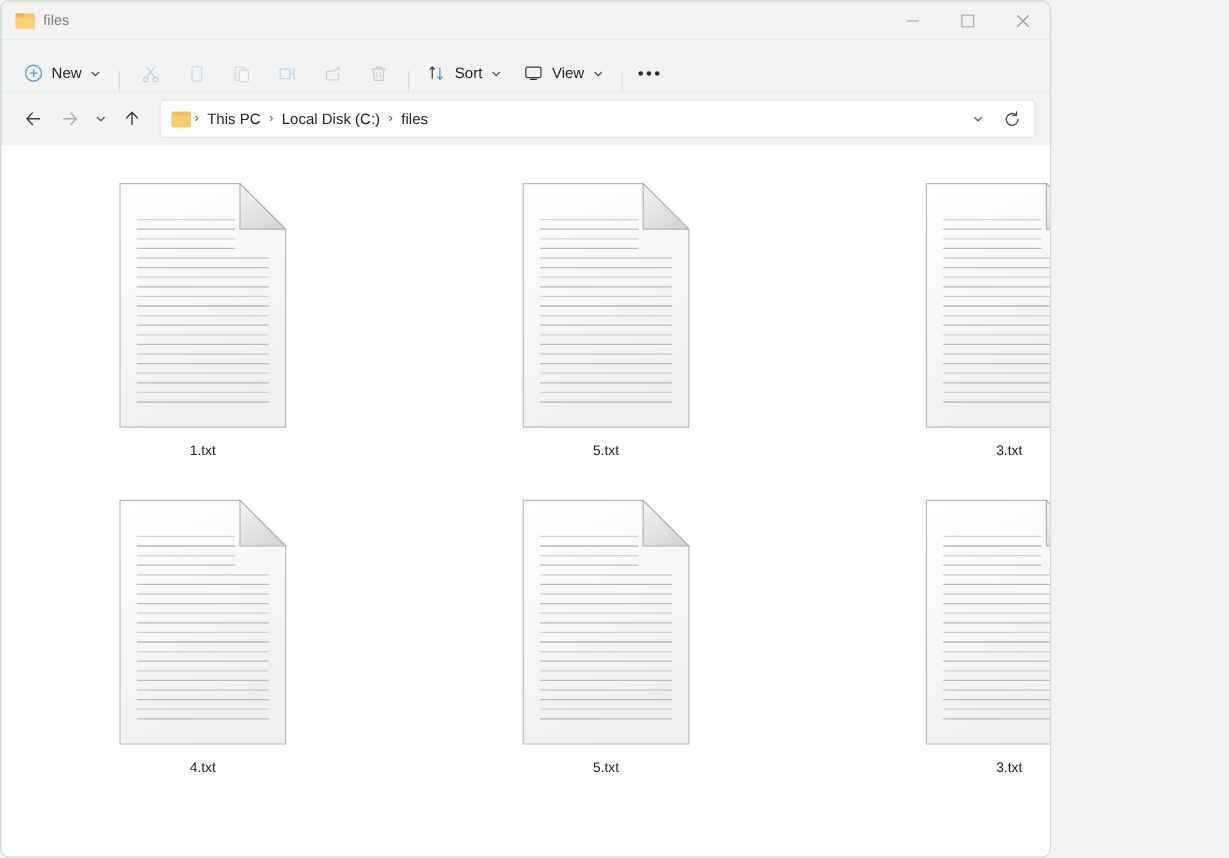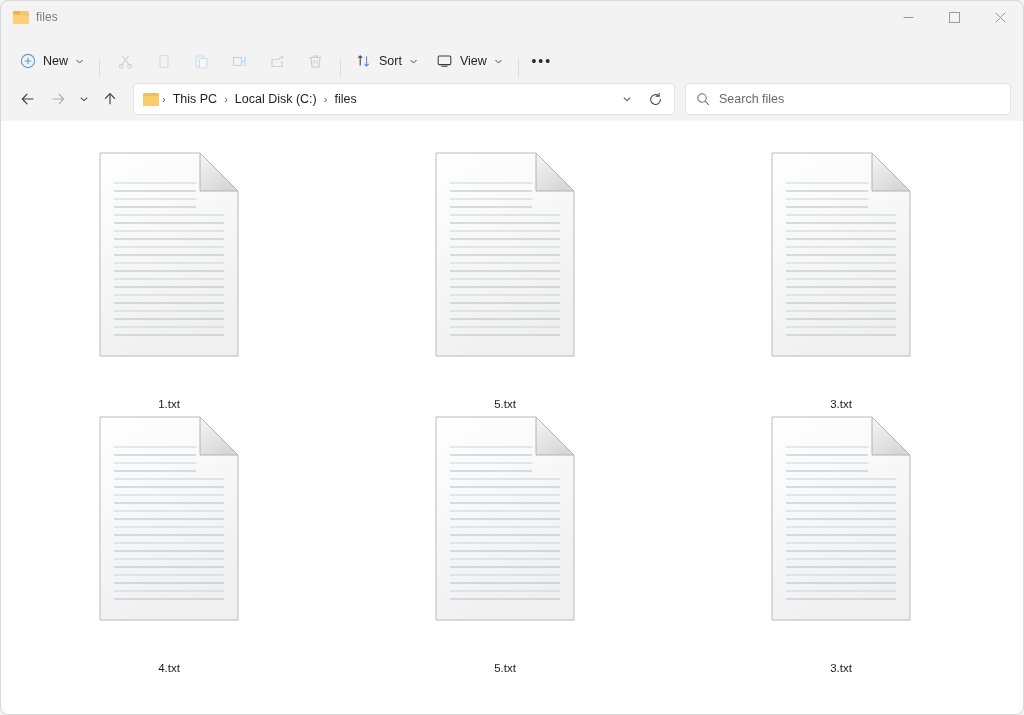--- a/index.html
+++ b/index.html
@@ -4,21 +4,21 @@
 <style>
   * { margin:0; padding:0; box-sizing:border-box; }
   html,body { width:1024px; height:715px; }
   body {
     font-family:"Liberation Sans", sans-serif;
     background:#f3f3f3;
     overflow:hidden;
     -webkit-font-smoothing:antialiased;
   }
   .window {
-    width:1024px; height:715px;
+    width:876px; height:715px;
     background:#86efac;
     border:1px solid #d9d9d9;
     border-radius:8px;
     display:flex; flex-direction:column;
     overflow:hidden;
     position:relative;
   }
 
   
   .titlebar {
@@ -134,21 +134,20 @@
     display:grid;
     grid-template-columns:repeat(3, 336px);
     padding:18px 0 0 0;
     margin-left:0px;
     justify-content:start;
   }
   .tile {
     width:336px; height:264px;
     display:flex; flex-direction:column; align-items:center;
     padding-top:8px;
-    gap:28px;
   }
   .tile-icon-wrap {
     width:158px; height:215px;
     display:flex; align-items:flex-start; justify-content:center;
   }
   .doc { display:block; }
   .tile-label {
     margin-top:7px;
     font-size:11.5px; color:#1c1c1c;
     padding:1px 5px; border-radius:3px;
@@ -352,27 +351,20 @@
         </div>
         <div class="addr-icon-btn">
           <svg width="15" height="15" viewBox="0 0 15 15">
             <path d="M12.4 7.5 a4.9 4.9 0 1 1 -1.7 -3.7" fill="none" stroke="currentColor" stroke-width="1.1" stroke-linecap="round"></path>
             <polyline points="11.1,1.2 11.1,4.2 8.1,4.2" fill="none" stroke="currentColor" stroke-width="1.1" stroke-linejoin="round" stroke-linecap="round"></polyline>
           </svg>
         </div>
       </div>
     </div>
 
-    <div class="searchbox">
-      <svg width="14" height="14" viewBox="0 0 14 14">
-        <circle cx="6" cy="6" r="4.2" fill="none" stroke="#6d6d75" stroke-width="1.05"></circle>
-        <line x1="9.2" y1="9.2" x2="12.6" y2="12.6" stroke="#6d6d75" stroke-width="1.05" stroke-linecap="round"></line>
-      </svg>
-      <span class="search-ph">Search files</span>
-    </div>
   </div>
 
   <div class="content">
     <svg width="0" height="0" style="position:absolute">
       <defs>
         <linearGradient id="pageGrad" x1="0" y1="0" x2="0.35" y2="1">
           <stop offset="0%" stop-color="#ffffff"></stop>
           <stop offset="100%" stop-color="#f0f0f0"></stop>
         </linearGradient>
         <linearGradient id="foldGrad" x1="0" y1="0" x2="0.6" y2="1">

